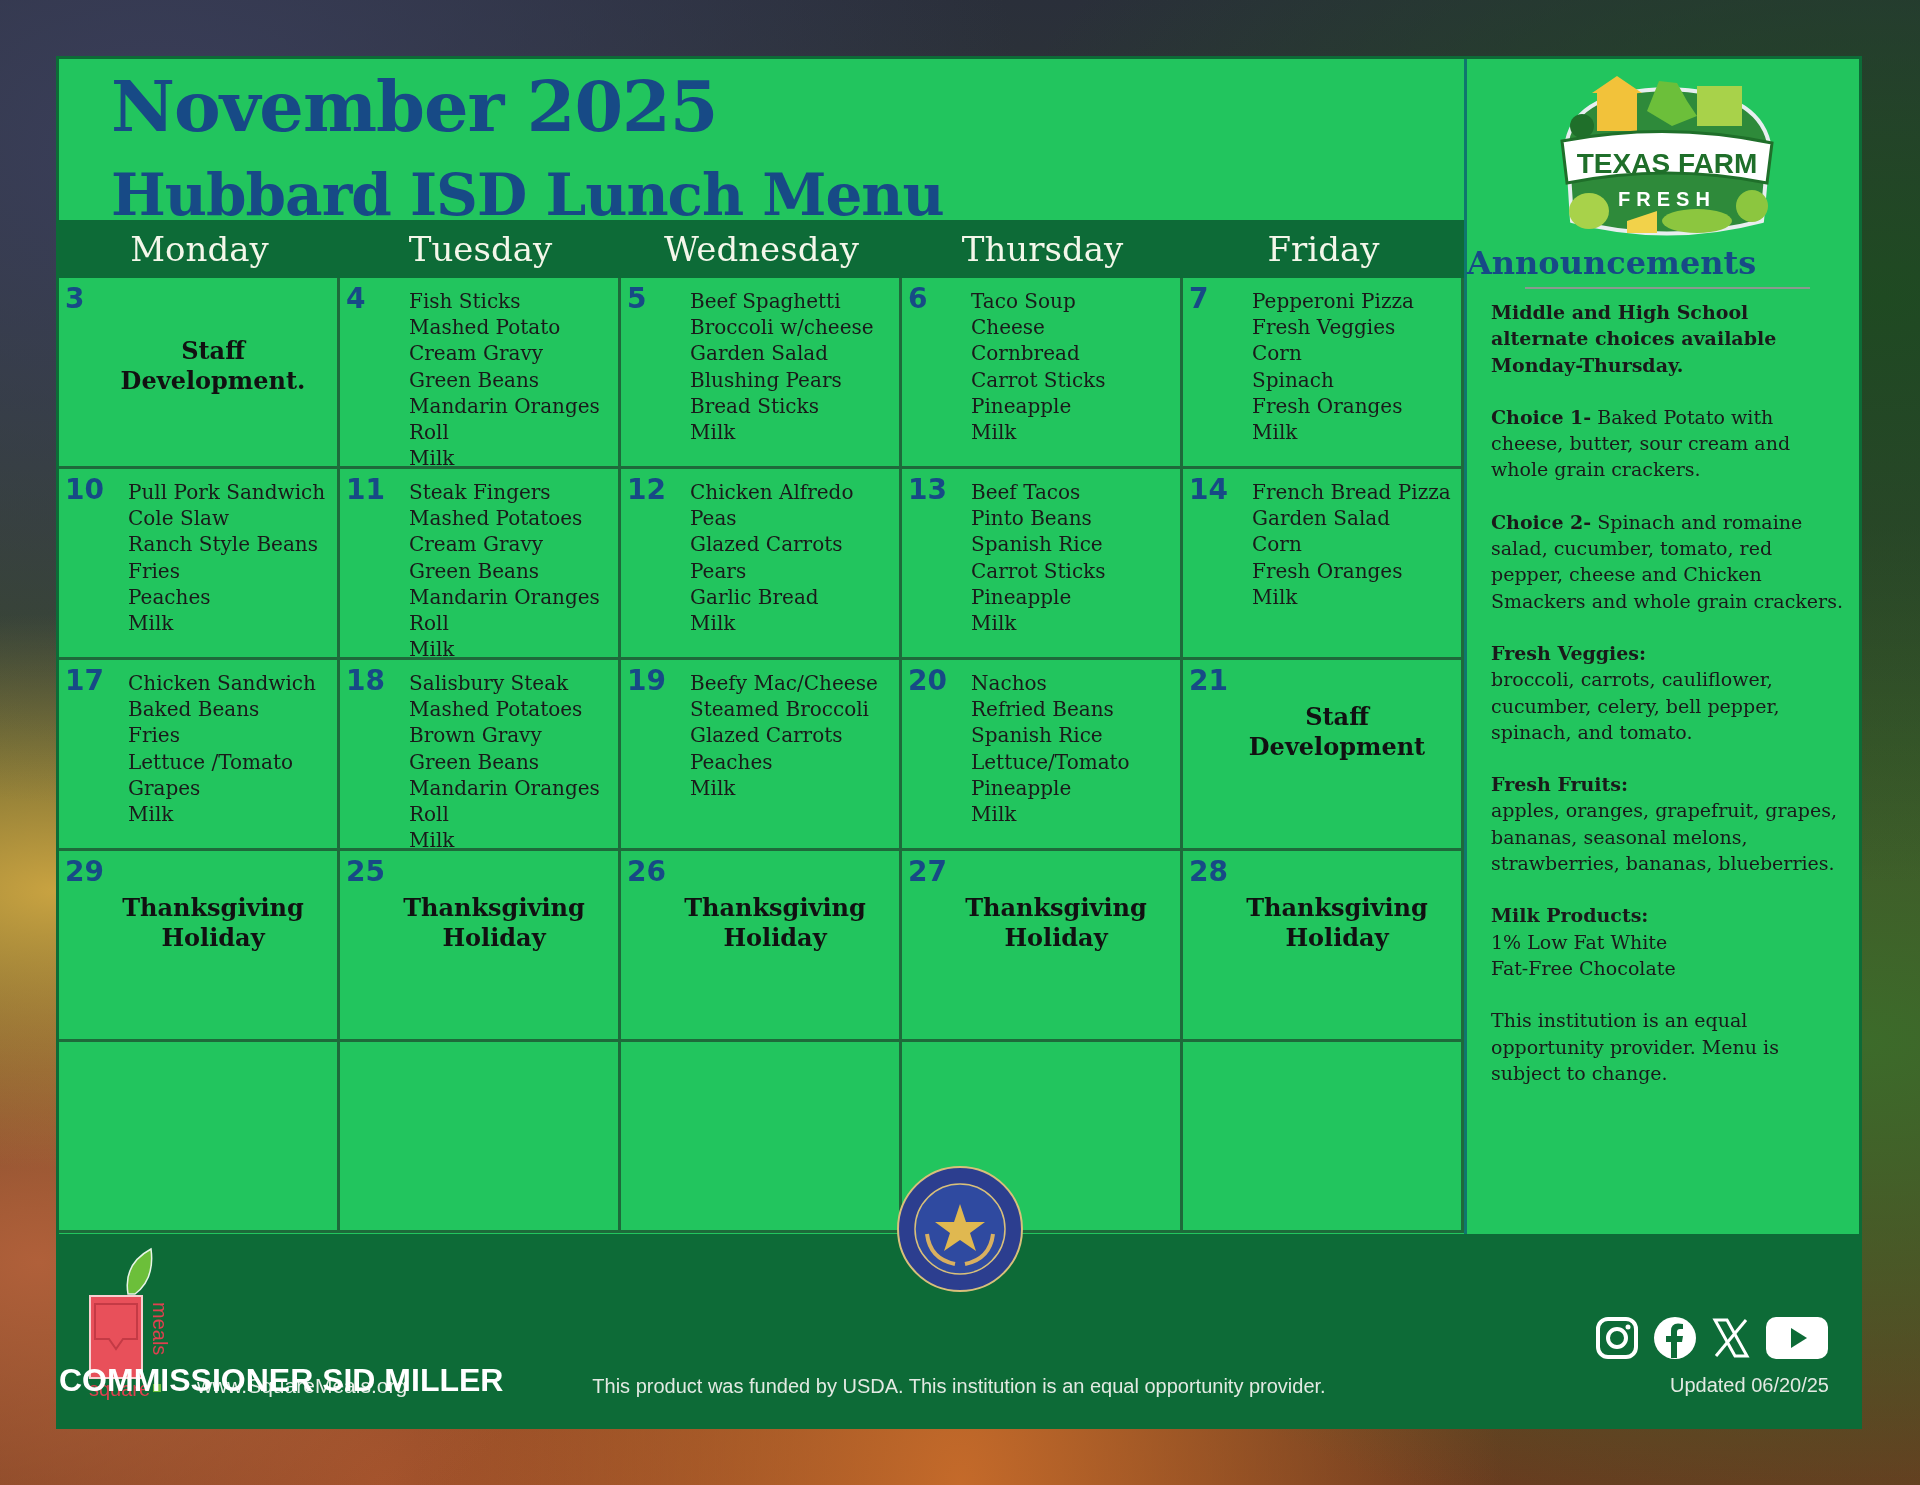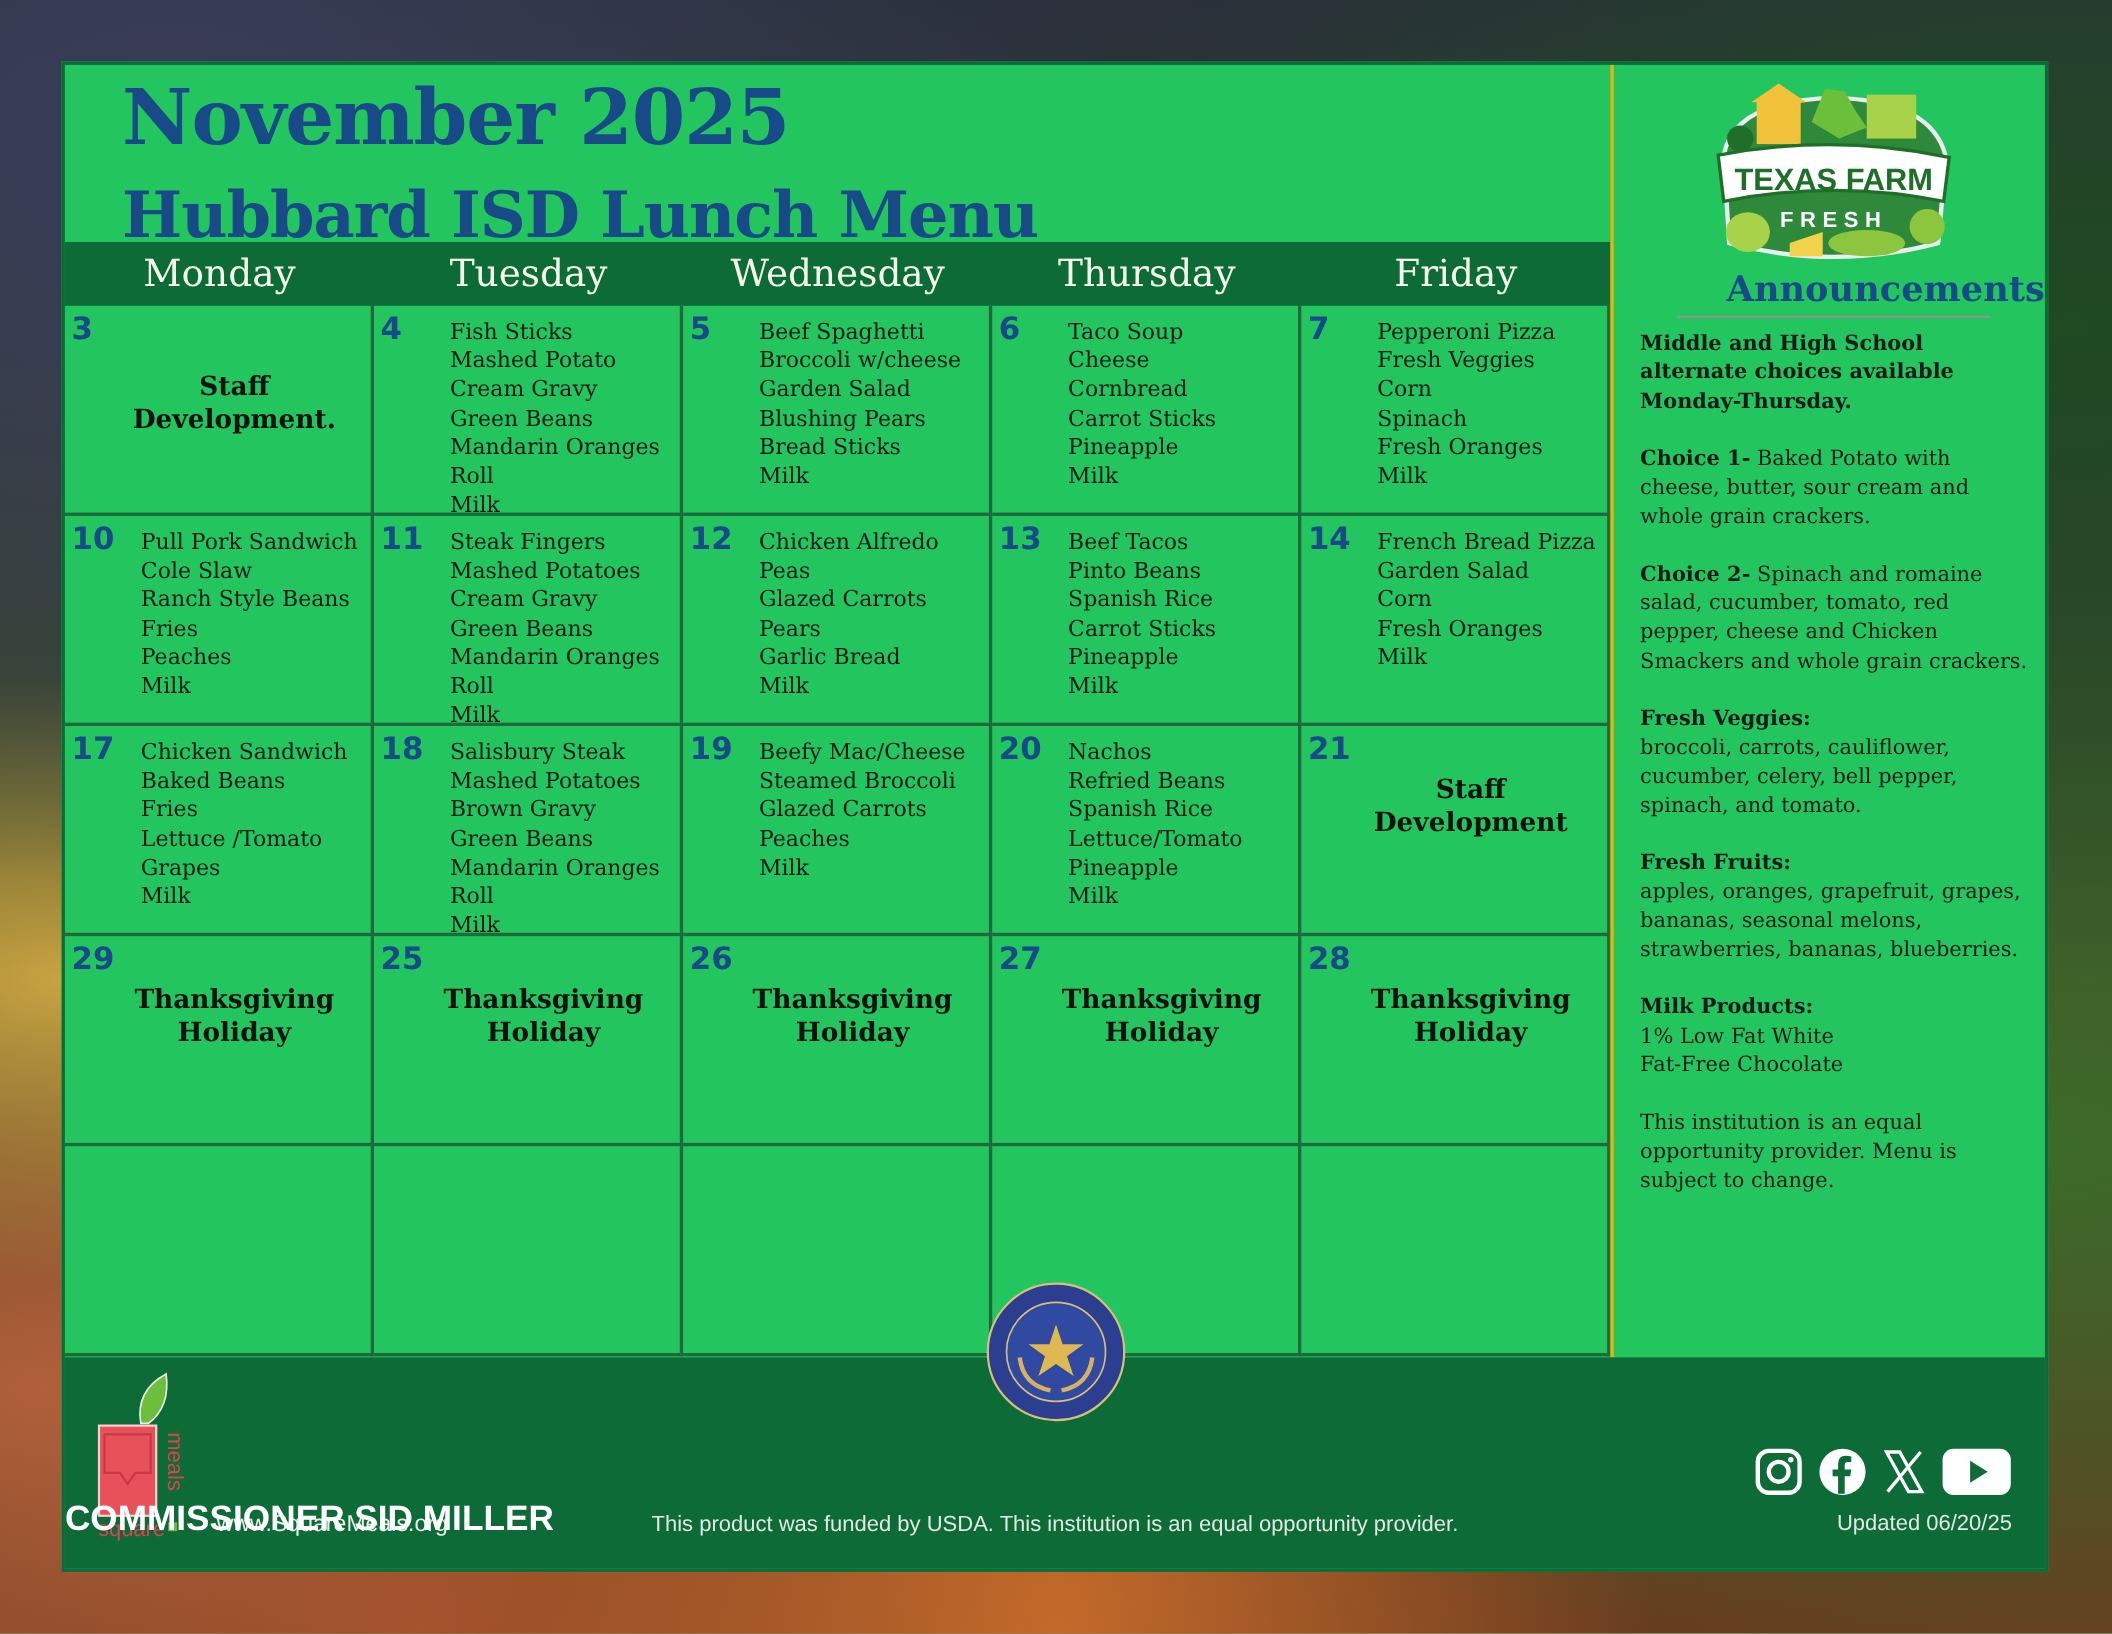--- a/index.html
+++ b/index.html
@@ -56,28 +56,28 @@
   .cell .items {
     position: absolute; left: 69px; top: 10px; list-style: none;
     font-family: "DejaVu Serif", serif; font-size: 20px; line-height: 26.2px; color: #1a1a1a;
   }
   .cell .note {
     position: absolute; left: 40px; right: 10px; top: 42px; text-align: center;
     font-family: "DejaVu Serif", serif; font-weight: bold; font-size: 24px; line-height: 30px; color: #111;
   }
   .side {
     position: absolute; left: 1405px; top: 0; width: 395px; height: 1175px;
-    border-left: 3px solid #eab308;
+    border-left: 3px solid #0f766e;
   }
   .logo {
     position: absolute; left: 80px; top: 12px; width: 240px; height: 170px;
   }
   .ann-title {
-    position: absolute; left: 0; right: 0; top: 185px; text-align: right;
-    font-family: "DejaVu Serif", serif; font-weight: bold; font-size: 32px; color: #174a86; margin-left: 20px;
+    position: absolute; left: 0; right: 0; top: 185px; text-align: left;
+    font-family: "DejaVu Serif", serif; font-weight: bold; font-size: 32px; color: #174a86;
   }
   .ann-rule { position: absolute; left: 58px; width: 285px; top: 228px; height: 2px; background: #8a9a8f; }
   .ann-body {
     position: absolute; left: 24px; right: 14px; top: 240px;
     font-family: "DejaVu Serif", serif; font-size: 19px; line-height: 26.3px; color: #1a1a1a;
   }
   .ann-body p { margin-bottom: 26px; }
   .ann-body b { font-weight: bold; }
   .footer {
     position: absolute; left: 0; top: 1175px; width: 1800px; height: 192px; background: #0d6b37;

